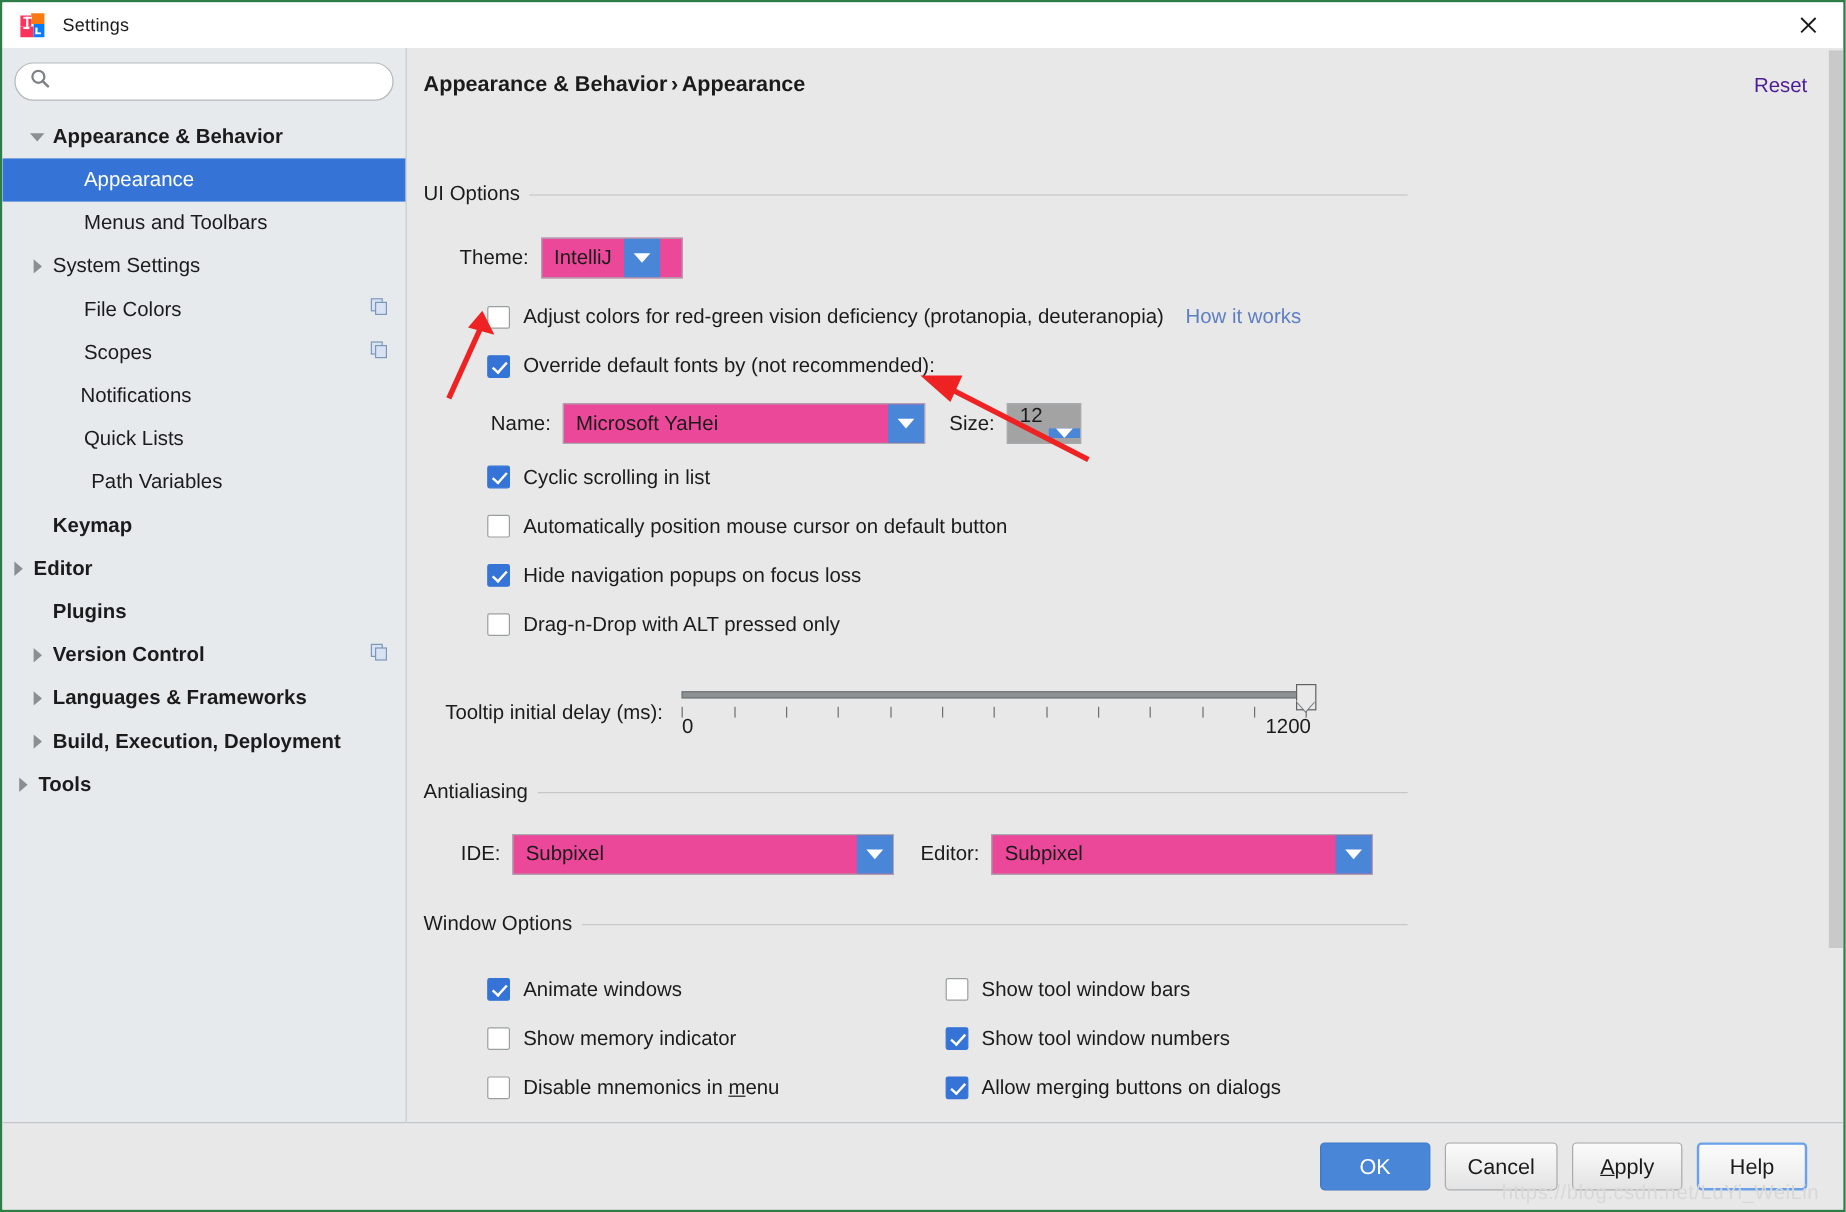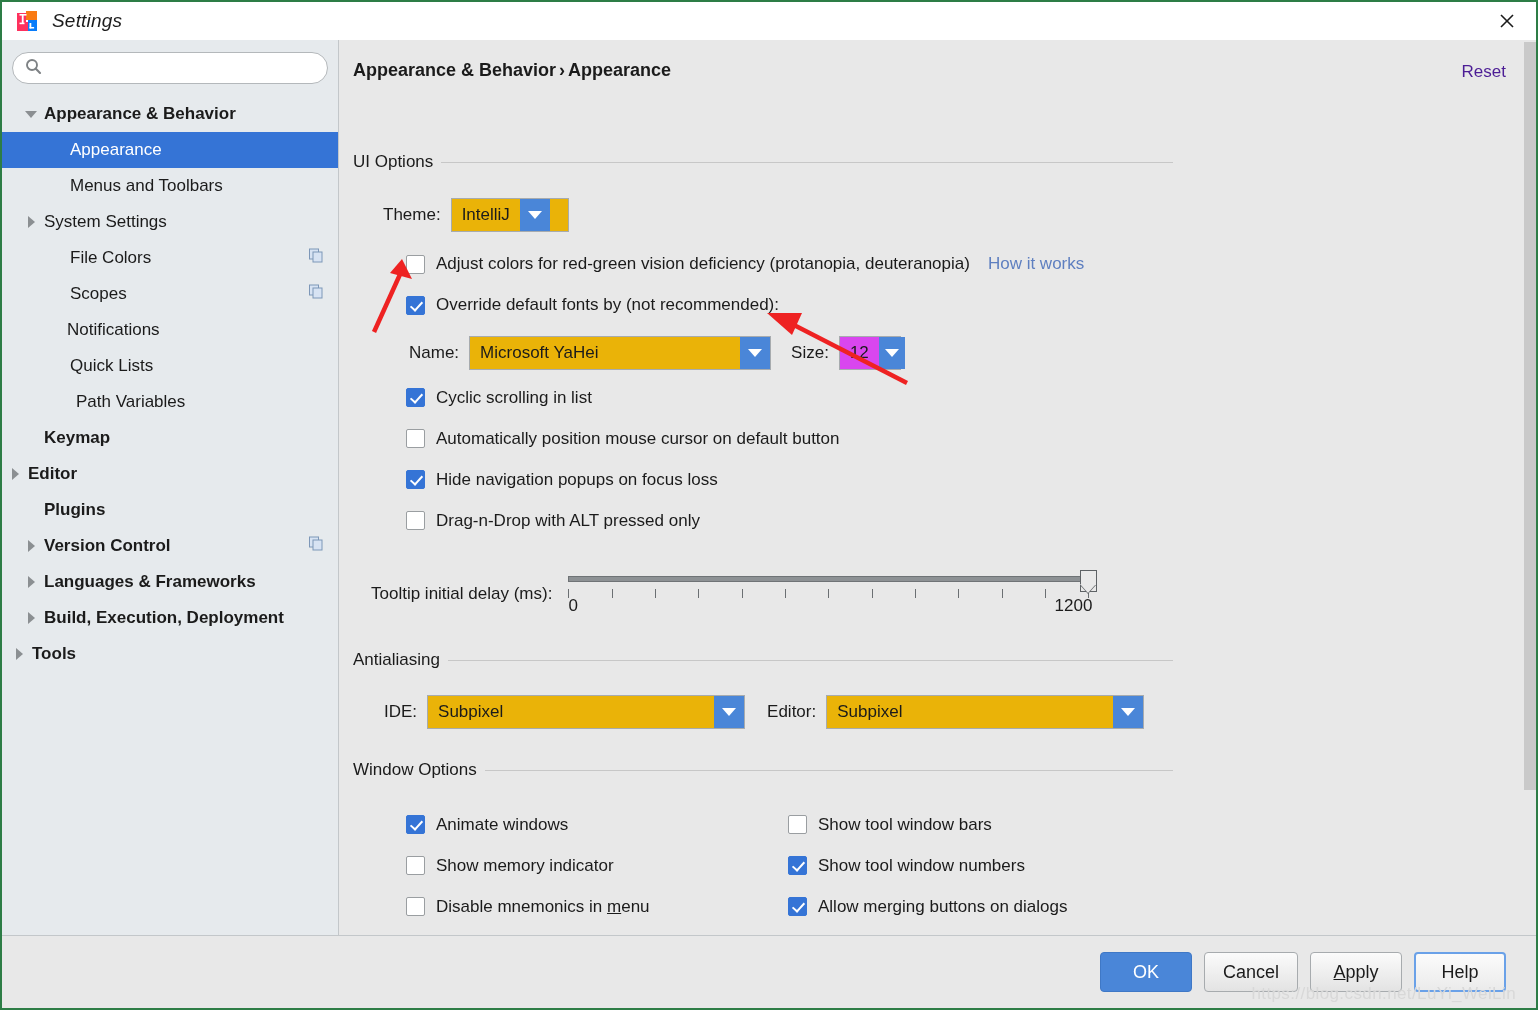--- a/index.html
+++ b/index.html
@@ -22,23 +22,22 @@
   
   .titlebar {
     height: 38px; flex: none;
     background: #ffffff;
     display: flex; align-items: center;
     padding: 0 12px 0 14px;
     position: relative;
   }
   .app-icon { width: 22px; height: 22px; flex: none; position: relative; }
   .title-text {
-    font-size: 19px; color: #1b1b1b; margin-left: 14px;
+    font-size: 15px; color: #1b1b1b; margin-left: 14px;
     letter-spacing: .2px;
-    font-style: italic;
   }
   .close-btn {
     position: absolute; right: 14px; top: 50%; transform: translateY(-50%);
     width: 30px; height: 30px; display: flex; align-items: center; justify-content: center;
     cursor: pointer;
   }
   
   .body-row { flex: 1; display: flex; min-height: 0; }
   .sidebar {
     width: 336px; flex: none;
@@ -96,32 +95,32 @@
   .group-head {
     display: flex; align-items: center; gap: 8px;
     font-size: 17px; color: #1b1b1b;
   }
   .group-line { flex: 1; height: 1px; background: #c7c7c7; }
   .row { display: flex; align-items: center; }
   .lbl { font-size: 17px; color: #1b1b1b; }
   
   .combo {
     display: inline-flex; align-items: stretch; height: 34px;
-    background: #eab308; border: 1px solid #a7abae; box-sizing: border-box;
+    background: #ec4899; border: 1px solid #a7abae; box-sizing: border-box;
     cursor: pointer;
   }
   .combo .val {
     display: flex; align-items: center; padding: 0 10px;
     font-size: 17px; color: #1b1b1b; white-space: nowrap;
   }
   .combo .arrow {
     width: 30px; flex: none; background: #4a86d8;
     display: flex; align-items: center; justify-content: center;
   }
-  .combo.white { background: #d946ef; }
+  .combo.white { background: #a3a3a3; flex-direction: column; }
   .caret-dn {
     width: 0; height: 0;
     border-left: 7px solid transparent; border-right: 7px solid transparent;
     border-top: 8px solid #ffffff;
   }
   
   .cbrow { display: flex; align-items: center; cursor: pointer; padding-left: 15px; }
   .cb {
     width: 19px; height: 19px; flex: none; box-sizing: border-box;
     border: 1px solid #9a9ea1; background: #ffffff; border-radius: 2px;

